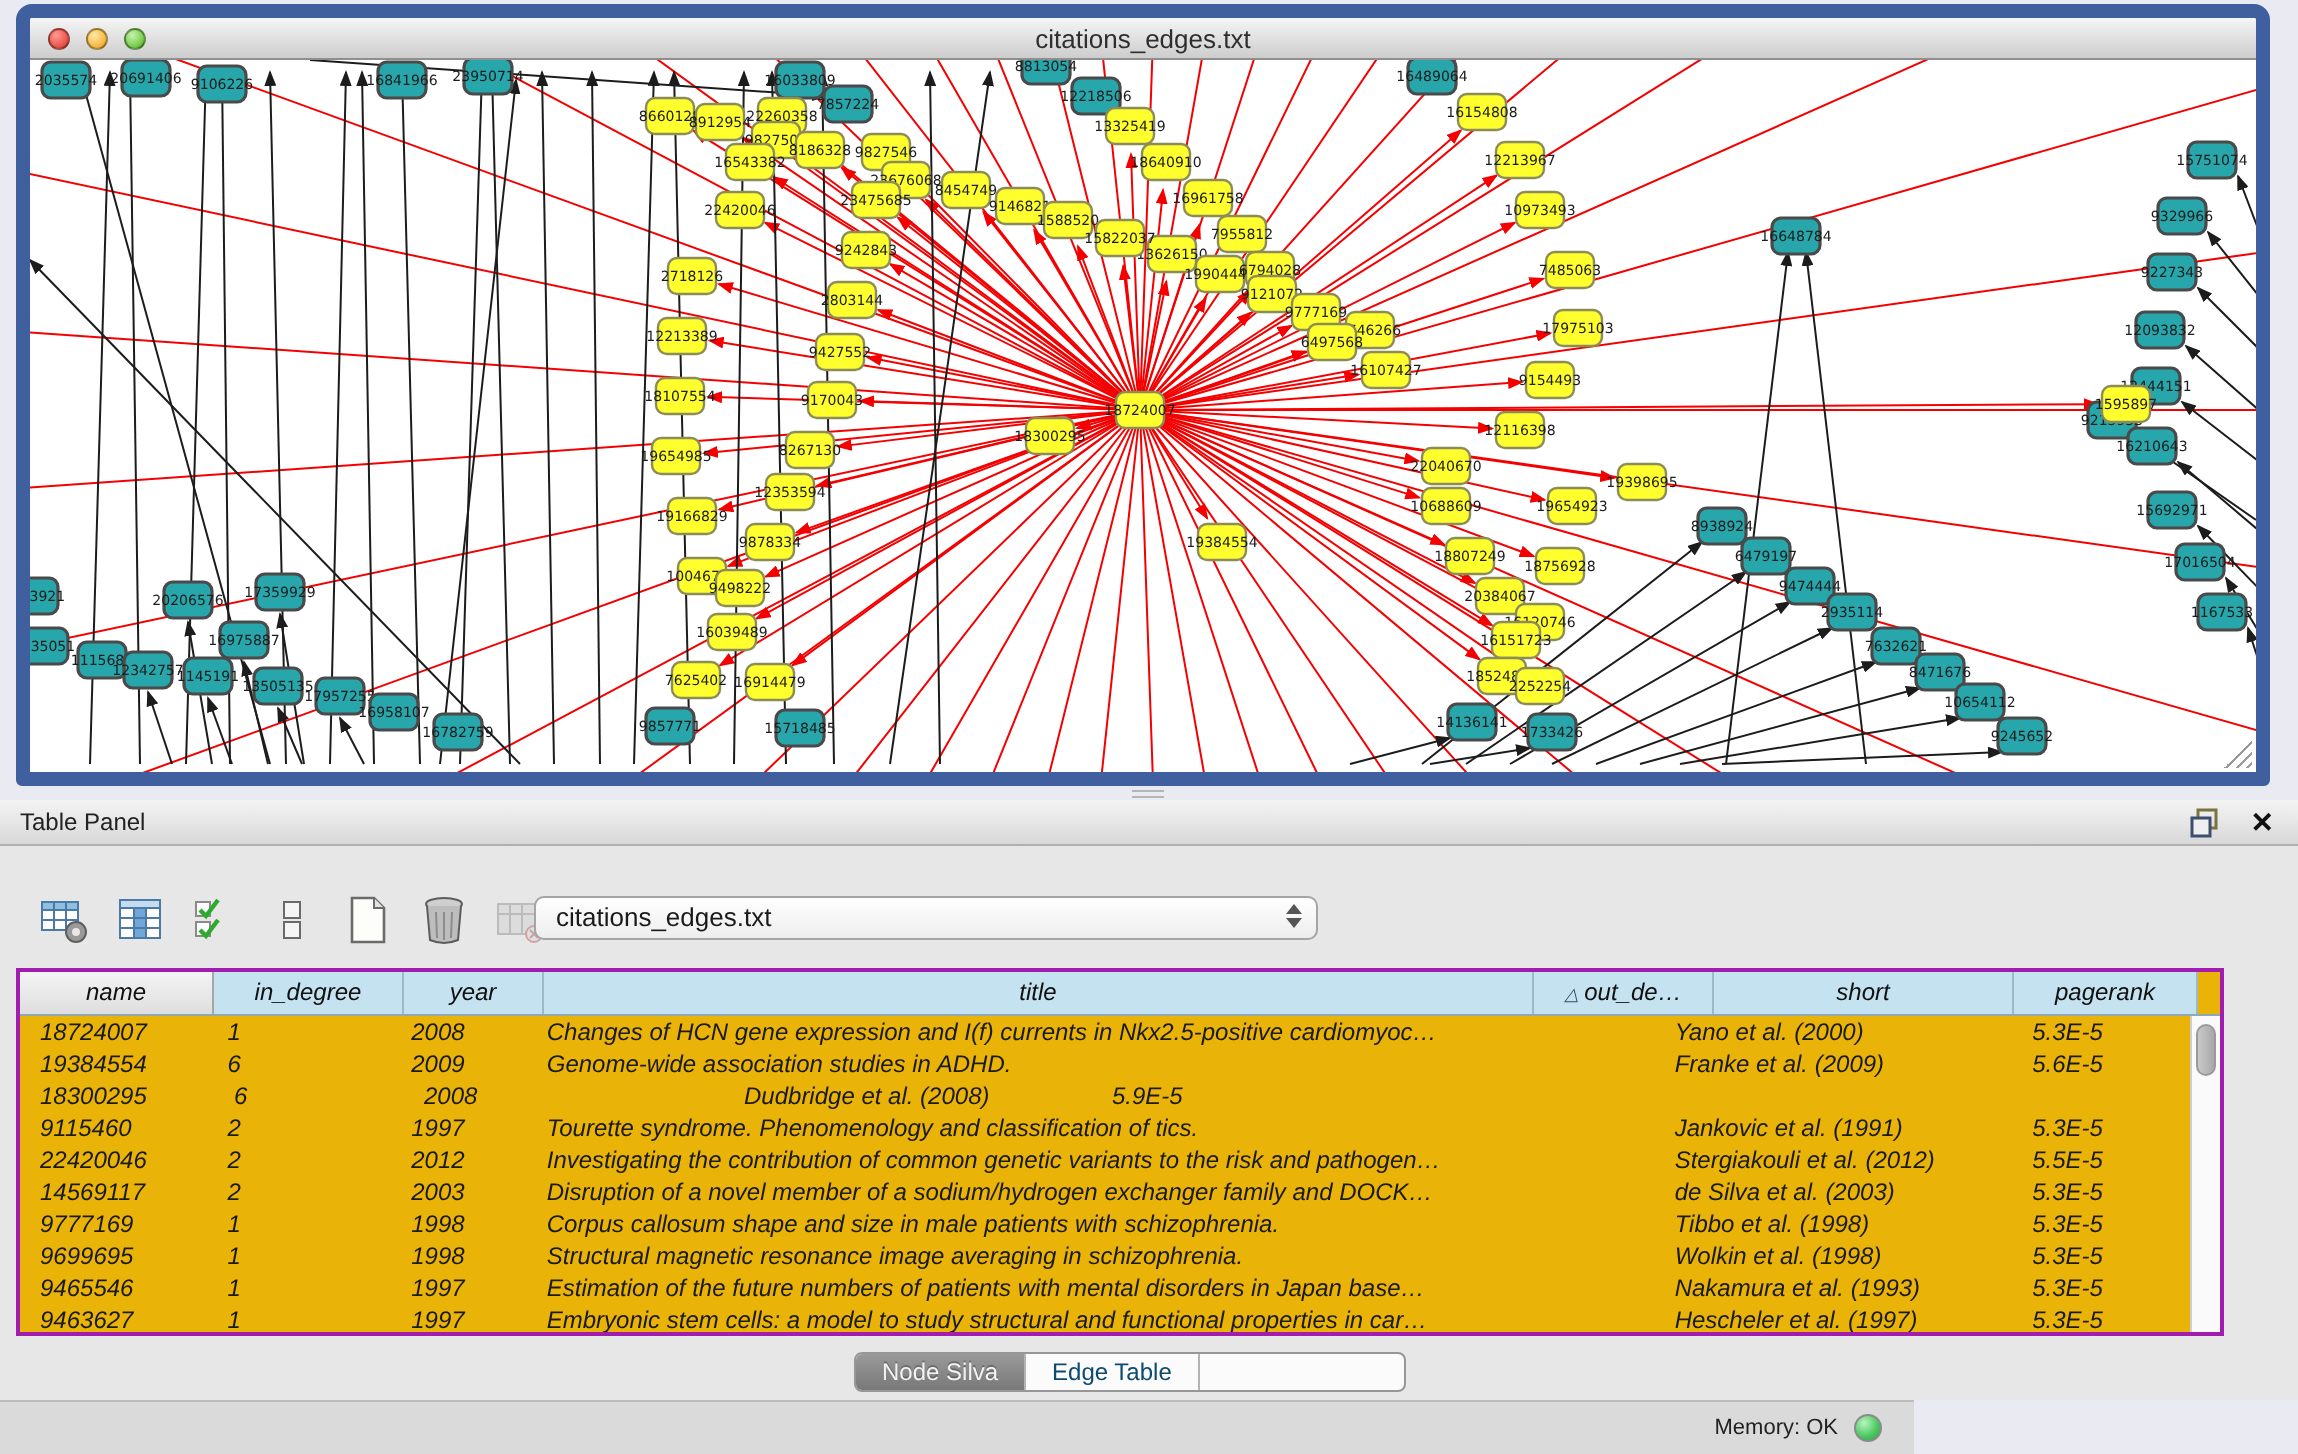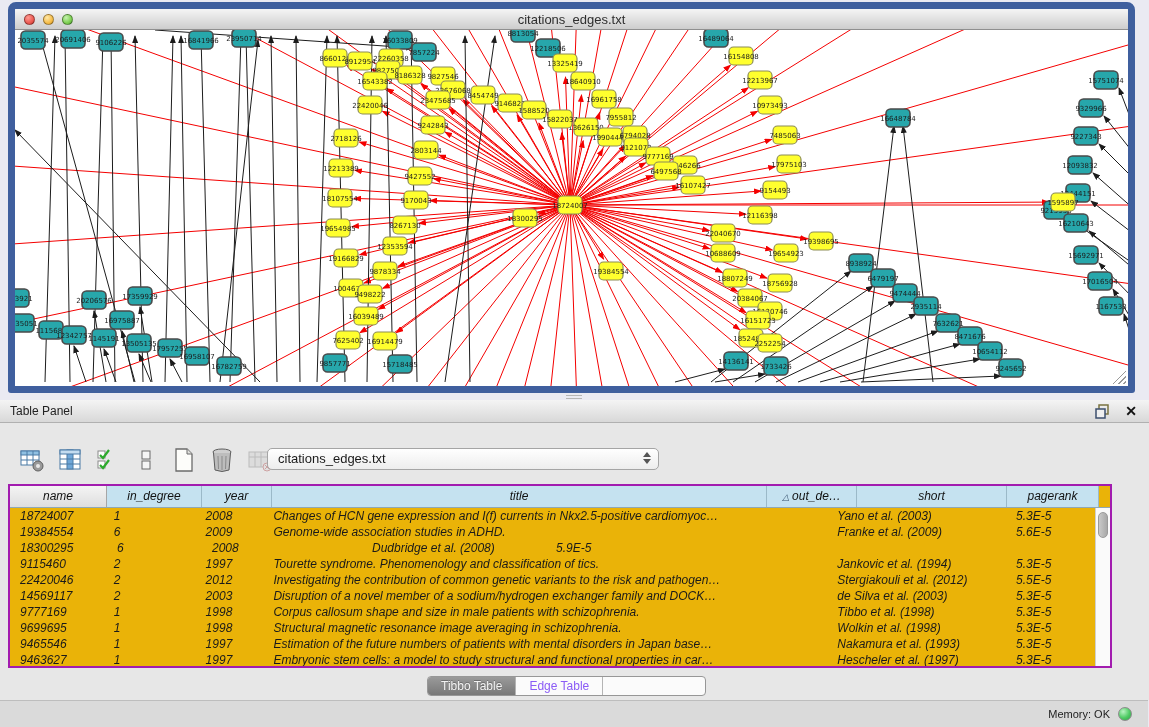--- a/index.html
+++ b/index.html
@@ -68,28 +68,28 @@
   .tcell.c2 { padding-left:10px; } .tcell.c3 { padding-left:10px; }
   .tcell.c4 { padding-left:8px;margin-top:16px; } .tcell.c5 { padding-left:10px; } .tcell.c6 { padding-left:8px;margin-left:36px; }
   .vscroll { position:absolute; right:0; top:22px; bottom:0; width:15px;
     background:#fafafa; border-left:1px solid #cfcfcf; }
   .vthumb { position:absolute; left:2px; top:4px; width:10px; height:26px; border-radius:6px;
     background:linear-gradient(90deg,#c9c9c9,#a8a8a8); border:1px solid #9a9a9a; }
 
   .tabs { position:absolute; left:427px; top:276px; display:flex;
     border:1px solid #979797; border-radius:4px; overflow:hidden;
     background:#fbfbfb; height:20px; }
-  .tab { font-size:12px; color:#8b5cf6; padding:2px 13px; line-height:15px;
+  .tab { font-size:12px; color:#0c4a6e; padding:2px 13px; line-height:15px;
     border-right:1px solid #b4b4b4; white-space:nowrap; }
   .tab:last-child { border-right:none;margin-top:15px; }
   .tab.active { background:linear-gradient(#9a9a9a,#787878); color:#f2f2f2;
     text-shadow:0 -1px 0 rgba(0,0,0,.25); }
 
   
-  .statusbar { position:absolute; left:0; top:700px; width:1148px; height:27px;
+  .statusbar { position:absolute; left:0; top:700px; width:957px; height:27px;
     background:#dadada; border-top:1px solid #bdbdbd; }
   .mem { position:absolute; right:38px; top:7px; font-size:11px; color:#222; }
   .led { position:absolute; right:16px; top:6px; width:14px; height:14px; border-radius:50%;
     border:1px solid #8b8b8b;
     background:radial-gradient(circle at 35% 30%, #b9f4c2, #4ecb63 55%, #2f9e47); }
 </style>
 </head>
 <body>
 
 <div class="net-window">
@@ -600,21 +600,21 @@
       <div class="hcell c5"><span>short</span></div>
       <div class="hcell c6"><span>pagerank</span></div>
     </div>
     <div class="tbody" id="table-rows">
         <div class="trow">
           <span class="tcell c0">18724007</span>
           <span class="tcell c1">1</span>
           <span class="tcell c2">2008</span>
           <span class="tcell c3">Changes of HCN gene expression and I(f) currents in Nkx2.5-positive cardiomyoc…</span>
           <span class="tcell c4">49</span>
-          <span class="tcell c5">Yano et al. (2003)</span>
+          <span class="tcell c5">Yano et al. (2000)</span>
           <span class="tcell c6">5.3E-5</span>
         </div>
         <div class="trow">
           <span class="tcell c0">19384554</span>
           <span class="tcell c1">6</span>
           <span class="tcell c2">2009</span>
           <span class="tcell c3">Genome-wide association studies in ADHD.</span>
           <span class="tcell c4">0</span>
           <span class="tcell c5">Franke et al. (2009)</span>
           <span class="tcell c6">5.6E-5</span>
@@ -626,21 +626,21 @@
           <span class="tcell c4">0</span>
           <span class="tcell c5">Dudbridge et al. (2008)</span>
           <span class="tcell c6">5.9E-5</span>
         </div>
         <div class="trow">
           <span class="tcell c0">9115460</span>
           <span class="tcell c1">2</span>
           <span class="tcell c2">1997</span>
           <span class="tcell c3">Tourette syndrome. Phenomenology and classification of tics.</span>
           <span class="tcell c4">0</span>
-          <span class="tcell c5">Jankovic et al. (1994)</span>
+          <span class="tcell c5">Jankovic et al. (1991)</span>
           <span class="tcell c6">5.3E-5</span>
         </div>
         <div class="trow">
           <span class="tcell c0">22420046</span>
           <span class="tcell c1">2</span>
           <span class="tcell c2">2012</span>
           <span class="tcell c3">Investigating the contribution of common genetic variants to the risk and pathogen…</span>
           <span class="tcell c4">0</span>
           <span class="tcell c5">Stergiakouli et al. (2012)</span>
           <span class="tcell c6">5.5E-5</span>
@@ -690,21 +690,21 @@
           <span class="tcell c5">Hescheler et al. (1997)</span>
           <span class="tcell c6">5.3E-5</span>
         </div>
       </div>
     <div class="vscroll">
       <div class="vthumb"></div>
     </div>
   </div>
 
   <div class="tabs">
-    <span class="tab active">Tibbo Table</span>
+    <span class="tab active">Node Silva</span>
     <span class="tab">Edge Table</span>
     <span class="tab">Network Table</span>
   </div>
 </div>
 
 <div class="statusbar">
   <span class="mem">Memory: OK</span>
   <span class="led"></span>
 </div>
 

